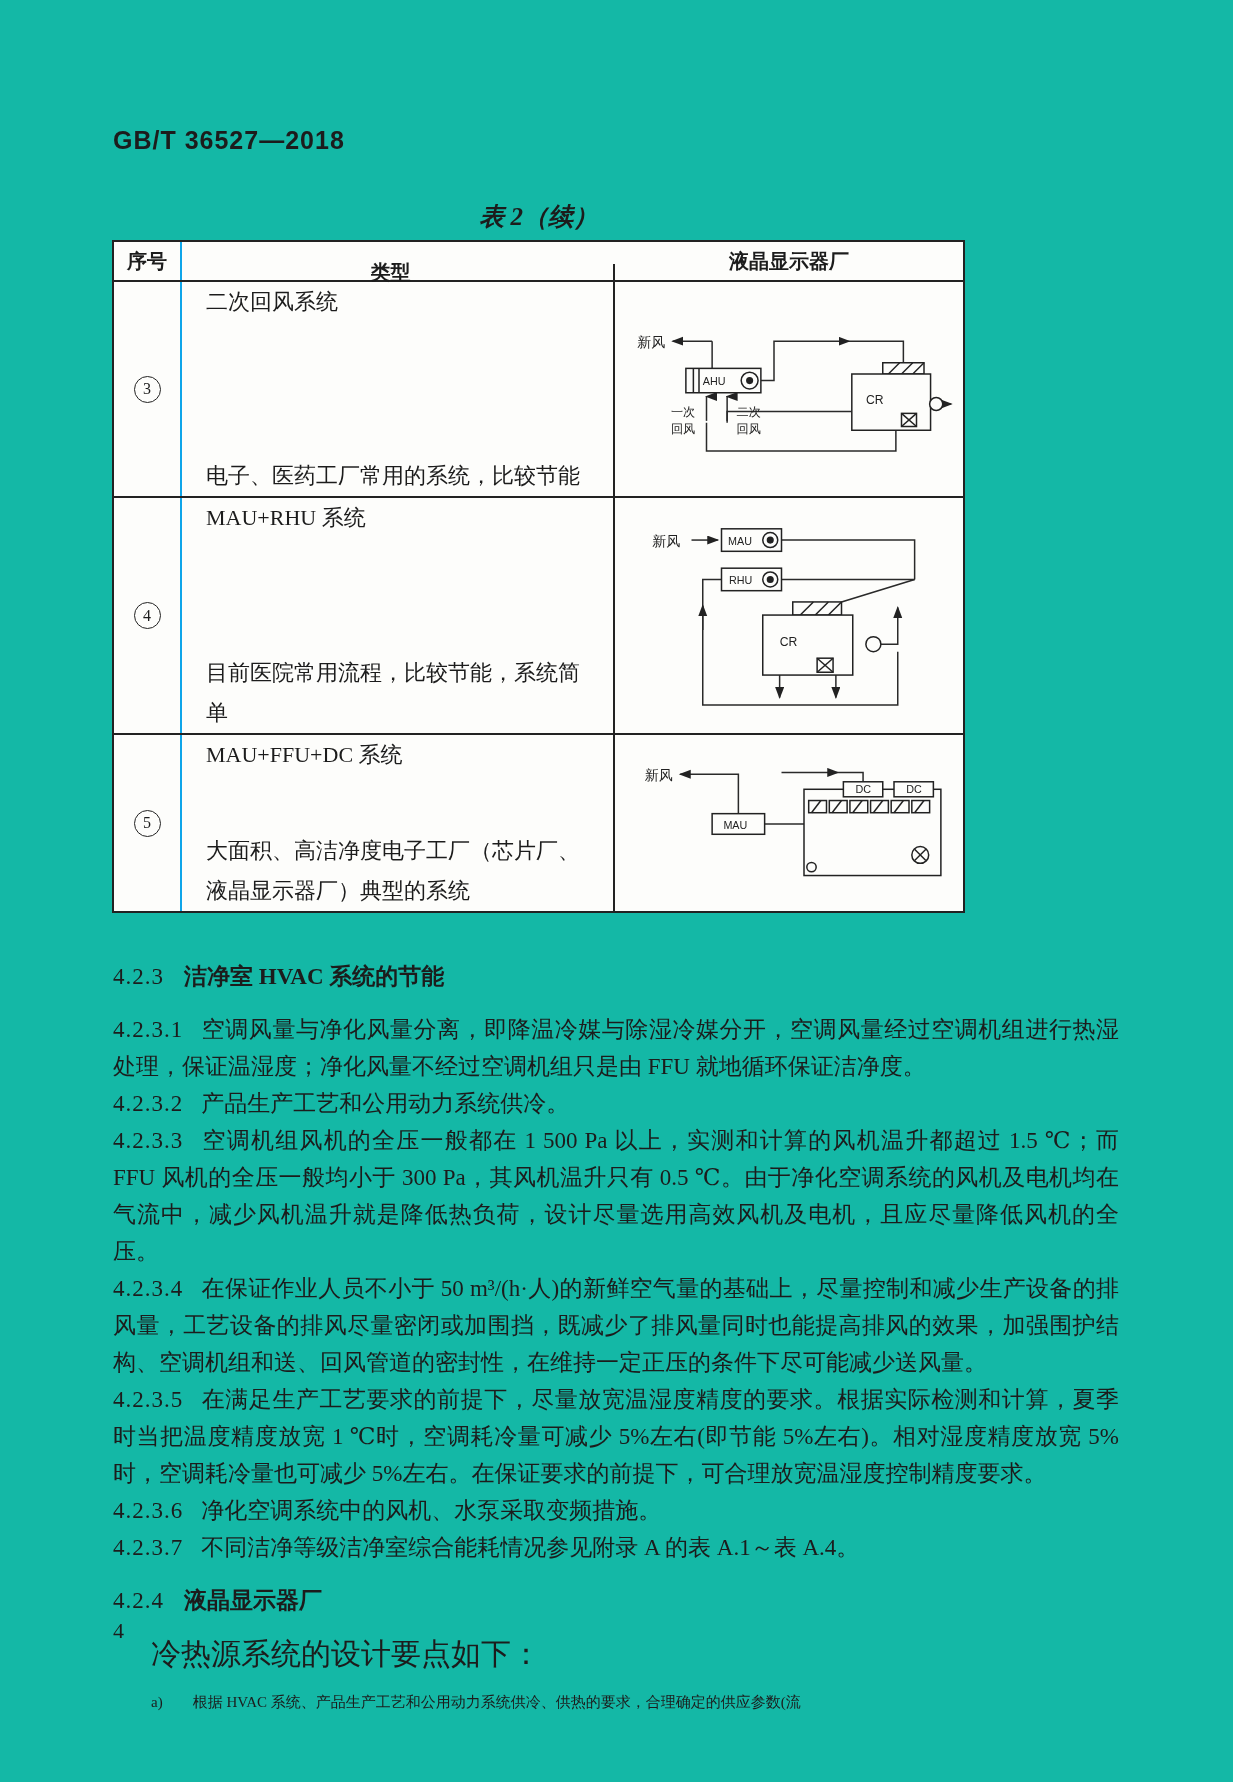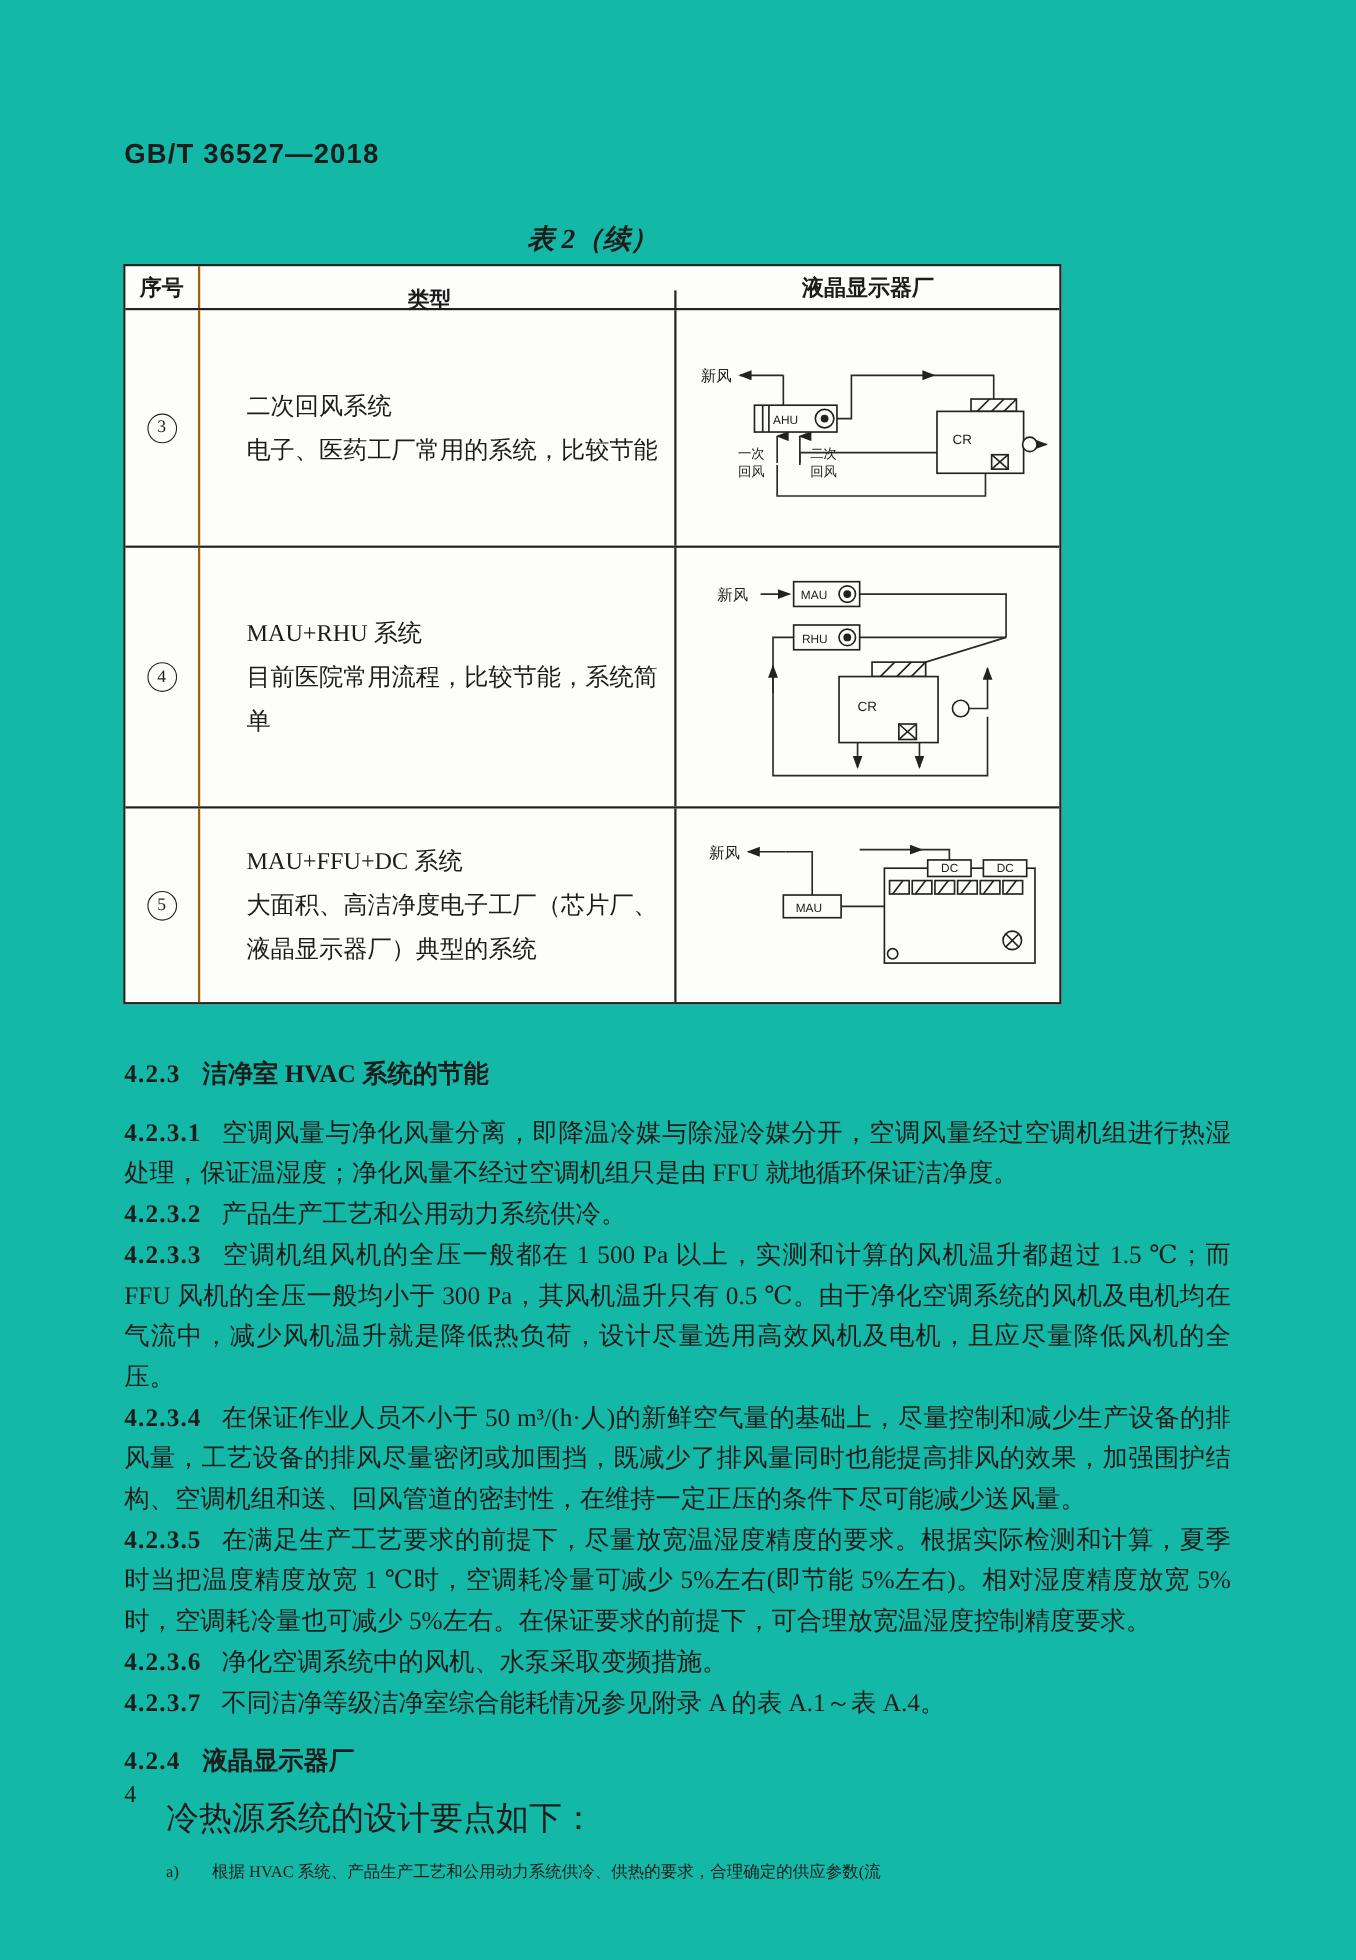--- a/index.html
+++ b/index.html
@@ -12,37 +12,37 @@
 
   .tbl-caption { position:absolute; left:112px; top:200px; width:853px; text-align:center;
                  font-weight:bold; font-size:25px;font-style:italic; }
 
   .tbl { position:absolute; left:112px; top:240px; width:853px; border:2.5px solid #222; background:#fdfdfb; }
   .tbl-row { display:flex; width:100%; }
   .tbl-row + .tbl-row { border-top:2px solid #222; }
   .tbl-head { height:38px; font-weight:bold; }
   .tbl-head .cell { font-size:20px; }
   .cell { display:flex; align-items:center; justify-content:center; }
-  .col-idx  { width:68px; border-right:2px solid #a16207; flex:none; }
+  .col-idx  { width:68px; border-right:2px solid #0ea5e9; flex:none; }
   .col-type { width:433px; border-right:2px solid #222; flex:none;
-              flex-direction:column; align-items:flex-start; justify-content:center; padding-left:42px; padding-right:14px; }
+              flex-direction:column; align-items:flex-start; justify-content:space-between; padding-left:24px; padding-right:14px; }
   .col-diag { flex:1; }
   .row-3 { height:216px; } .row-4 { height:237px; } .row-5 { height:178px; }
   .type-title, .type-desc { font-size:22px; line-height:40px; }
   .circ { width:27px; height:27px; border:1.6px solid #222; border-radius:50%;
           display:flex; align-items:center; justify-content:center; font-size:16px; line-height:1; }
 
   .diag-svg { display:block; }
   .dg-text { font-size:15px; fill:#222; }
   .dg-label { font-size:13px; fill:#222; }
   .dg-box-label { font-size:11.5px; fill:#222; font-family:"Liberation Sans","DejaVu Sans",sans-serif; }
 
   .body-text { position:absolute; left:113px; top:958px; width:1006px; }
   .para { font-size:23px; line-height:37px; text-align:justify; }
-  .pnum { font-weight:bold; margin-right:18px; letter-spacing:1px; white-space:nowrap;margin-top:45px; }
+  .pnum { font-weight:normal; margin-right:18px; letter-spacing:1px; white-space:nowrap;margin-top:45px; }
   .sec-heading { font-size:23px; line-height:37px; font-weight:bold; }
   .sec-heading .pnum { margin-right:20px; }
   .gap-lg { height:16px; } .gap-md { height:12px; }
   .lead-line { font-size:30px; line-height:37px; padding-left:38px; }
   .item-line { font-size:15px; line-height:37px; padding-left:38px; }
   .item-label { margin-right:30px; }
 
   .page-num { position:absolute; left:113px; top:1618px; font-size:22px; }
 </style>
 </head>

